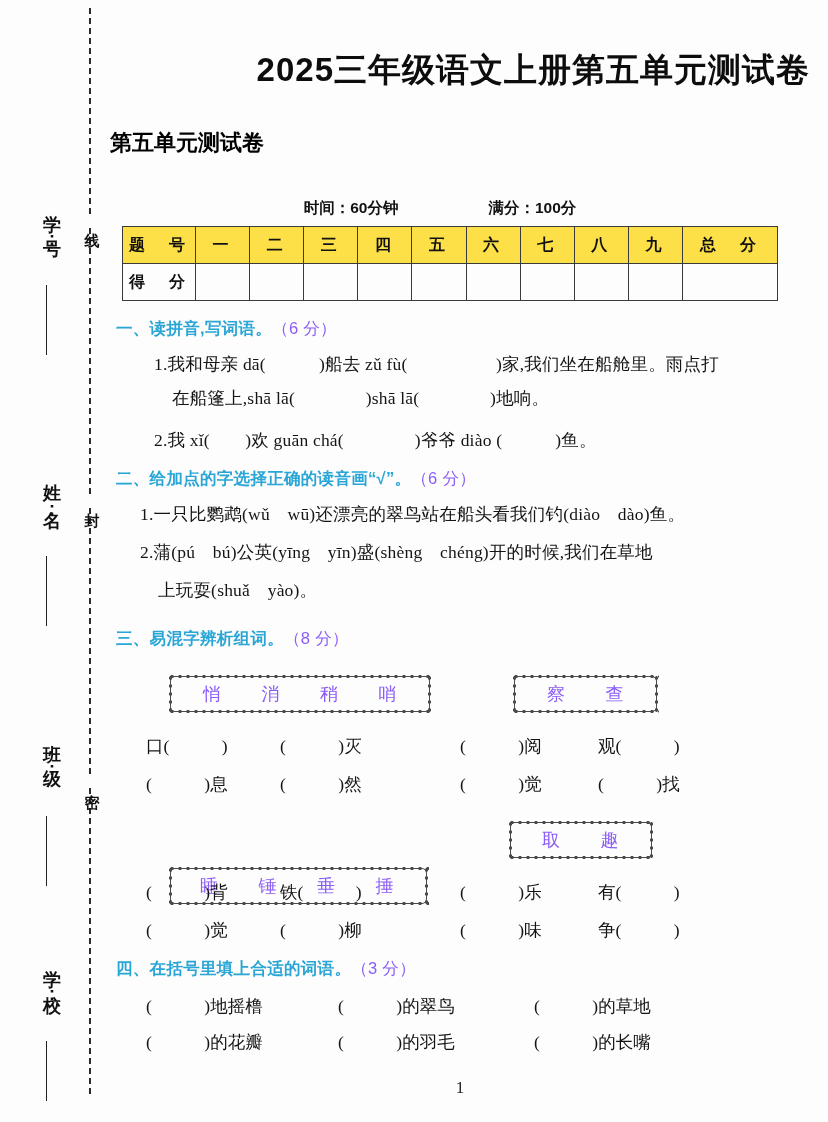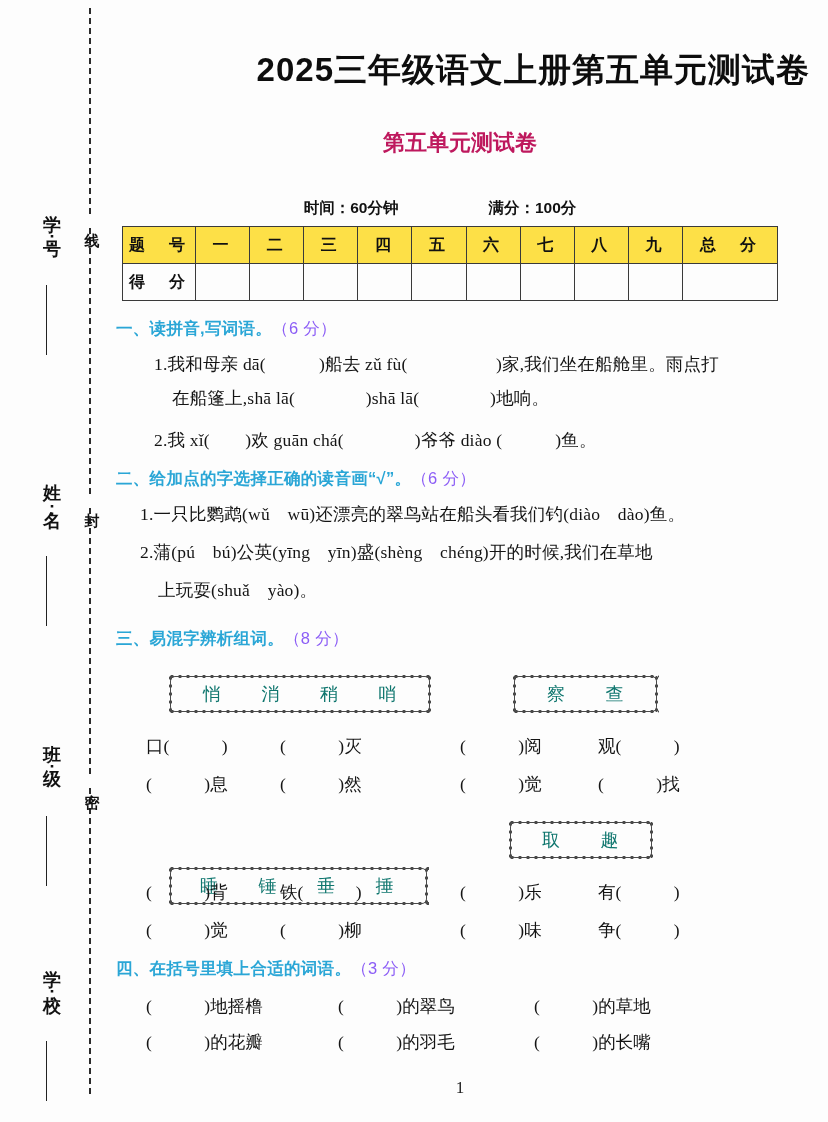--- a/index.html
+++ b/index.html
@@ -83,25 +83,25 @@
     font-size: 33px;
     font-weight: 700;
     letter-spacing: 1px;
     color: #0d0d0d;
     white-space: nowrap;
   }
   .sub-title {
     position: absolute;
     left: 0; top: 128px;
     width: 700px;
-    text-align: center;
+    text-align: left;
     font-family: "Liberation Sans", "DejaVu Sans", sans-serif;
     font-size: 22px;
     font-weight: 700;
-    color: #be185d;
+    color: #000000;
   }
   .meta-row {
     position: absolute;
     left: 0; top: 198px;
     width: 660px;
     display: flex;
     justify-content: center;
     gap: 90px;
     font-family: "Liberation Sans", "DejaVu Sans", sans-serif;
     font-size: 15.5px;
@@ -158,21 +158,21 @@
 
   
   .charbox {
     position: absolute;
     box-sizing: border-box;
     border: 1.2px solid #4a4a4a;
     border-radius: 5px;
     padding: 5px 14px;
     font-family: "Liberation Serif", "DejaVu Serif", serif;
     font-size: 18px;
-    color: #0f766e;
+    color: #8b5cf6;
     letter-spacing: 18px;
     text-indent: 18px;
     background: #fdfdfd;
   }
   .charbox::before,
   .charbox::after {
     content: "";
     position: absolute;
     left: -3px; right: -3px;
     height: 7px;

